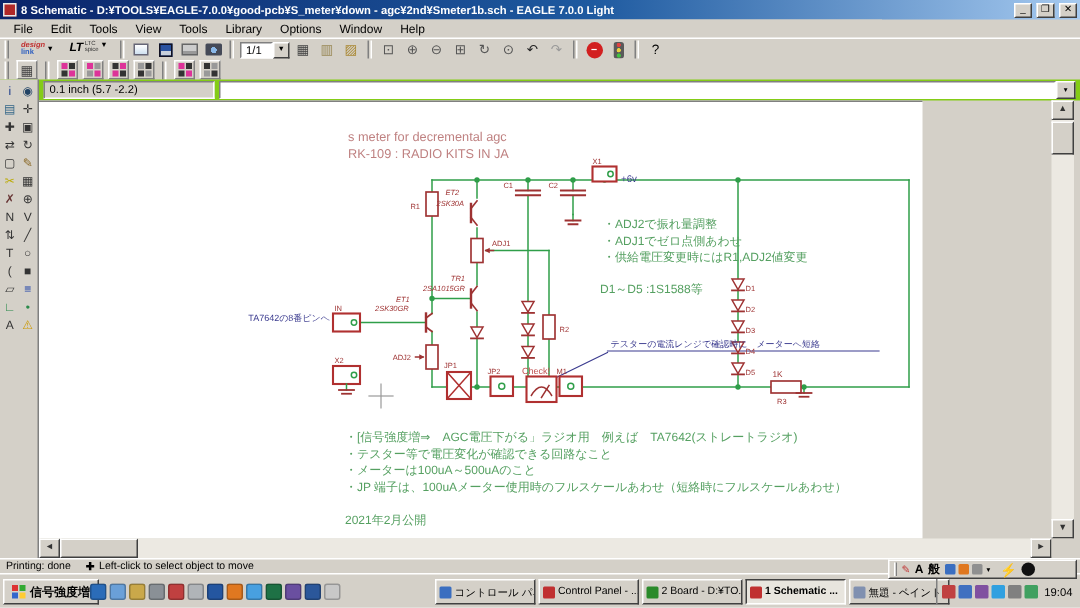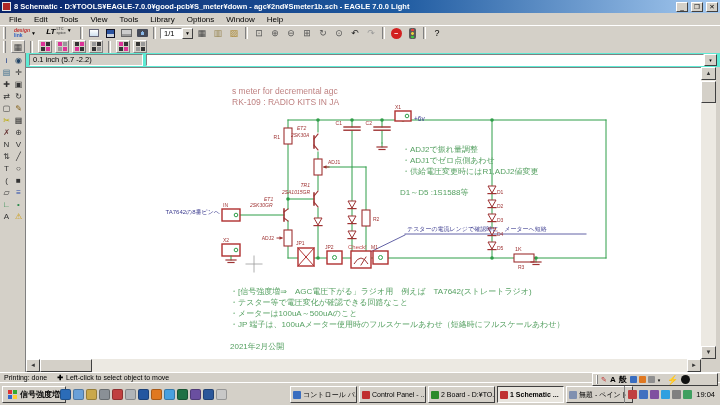--- a/index.html
+++ b/index.html
@@ -35,29 +35,29 @@
 .combo .cbtn{width:11px;height:11px;background:#d4d0c8;border:1px solid;border-color:#fff #404040 #404040 #fff;font-size:5px;text-align:center;line-height:9px}
 .ic-open{width:10px;height:8px;border:1px solid #667;background:linear-gradient(#fff,#cfe0f0)}
 .ic-save{width:9px;height:9px;background:#2a52a0;border:1px solid #112;box-shadow:inset 0 -3px 0 #c8d0dc}
 .ic-print{width:11px;height:8px;background:#ccc;border:1px solid #666;box-shadow:inset 0 -2px 0 #999}
 .ic-camera{width:11px;height:8px;border-radius:1px;background:radial-gradient(circle at 50% 55%,#8ab8e8 0 2px,#454a58 2px)}
 .ic-stop{width:11px;height:11px;border-radius:50%;background:#d22020;color:#fff;font-size:7px;line-height:11px;text-align:center;font-weight:bold}
 .ic-traffic{width:7px;height:11px;border-radius:2px;background:radial-gradient(circle at 50% 18%,#e04040 1.2px,transparent 1.6px),radial-gradient(circle at 50% 50%,#e8d040 1.2px,transparent 1.6px),radial-gradient(circle at 50% 82%,#40c040 1.2px,transparent 1.6px),#5a5a5a}
 .layerbtn{width:14px;height:13px;border:1px solid;border-color:#fff #808080 #808080 #fff;background:#d4d0c8;display:grid;grid-template-columns:4px 4px;grid-template-rows:4px 4px;gap:1px;align-content:center;justify-content:center}
 .layerbtn span{width:4px;height:4px;display:block}
 
-.coordbar{left:0;top:53px;width:720px;height:14px;background:#5eead4}
+.coordbar{left:0;top:53px;width:720px;height:14px;background:#84cc16}
 .coordbox{position:absolute;left:29px;top:1px;width:114px;height:12px;border:1px solid;border-color:#808080 #fff #fff #808080;background:#d4d0c8;font-size:7.5px;line-height:10px;padding-left:3px;color:#000}
 .cmdline{position:absolute;left:146px;top:1px;width:558px;height:12px;border:1px solid;border-color:#808080 #fff #fff #808080;background:#fff;font-size:8px;font-family:"Liberation Sans",sans-serif}
 .cmddrop{position:absolute;left:704px;top:1px;width:13px;height:12px;font-size:5px;text-align:center;line-height:10px}
 
 .lefttools{left:0;top:53px;width:26px;height:319px;background:#d4d0c8;border-right:1px solid #808080;display:flex;flex-wrap:wrap;align-content:flex-start;gap:1px;padding:2px 0 0 1px}
 .tool{width:11px;height:11px;display:flex;align-items:center;justify-content:center;font-size:8px;color:#333}
 
-.canvas{left:26px;top:67px;width:675px;height:292px;background:#fff;border-top:1px solid #808080}
+.canvas{left:26px;top:67px;width:589px;height:292px;background:#fff;border-top:1px solid #808080}
 .vscroll{left:701px;top:67px;width:15px;height:292px;background:#ece9e2}
 .hscroll{left:26px;top:359px;width:675px;height:13px;background:#ece9e2}
 .scrollbtn{position:absolute;background:#d4d0c8;border:1px solid;border-color:#fff #404040 #404040 #fff;font-size:6px;color:#333;text-align:center}
 .vthumb{position:absolute;left:701px;top:81px;width:15px;height:22px;background:#d4d0c8;border:1px solid;border-color:#fff #404040 #404040 #fff}
 .hthumb{position:absolute;left:40px;top:359px;width:52px;height:13px;background:#d4d0c8;border:1px solid;border-color:#fff #404040 #404040 #fff}
 .corner{left:701px;top:359px;width:15px;height:13px;background:#d4d0c8}
 
 .statusbar{left:0;top:372px;width:720px;height:10px;background:#d4d0c8;border-top:1px solid #fff;display:flex;align-items:center;gap:10px;padding-left:4px;font-size:7px;color:#000}
 .statushint{display:flex;align-items:center;gap:3px}
 .crossglyph{font-size:7px;font-weight:bold}

